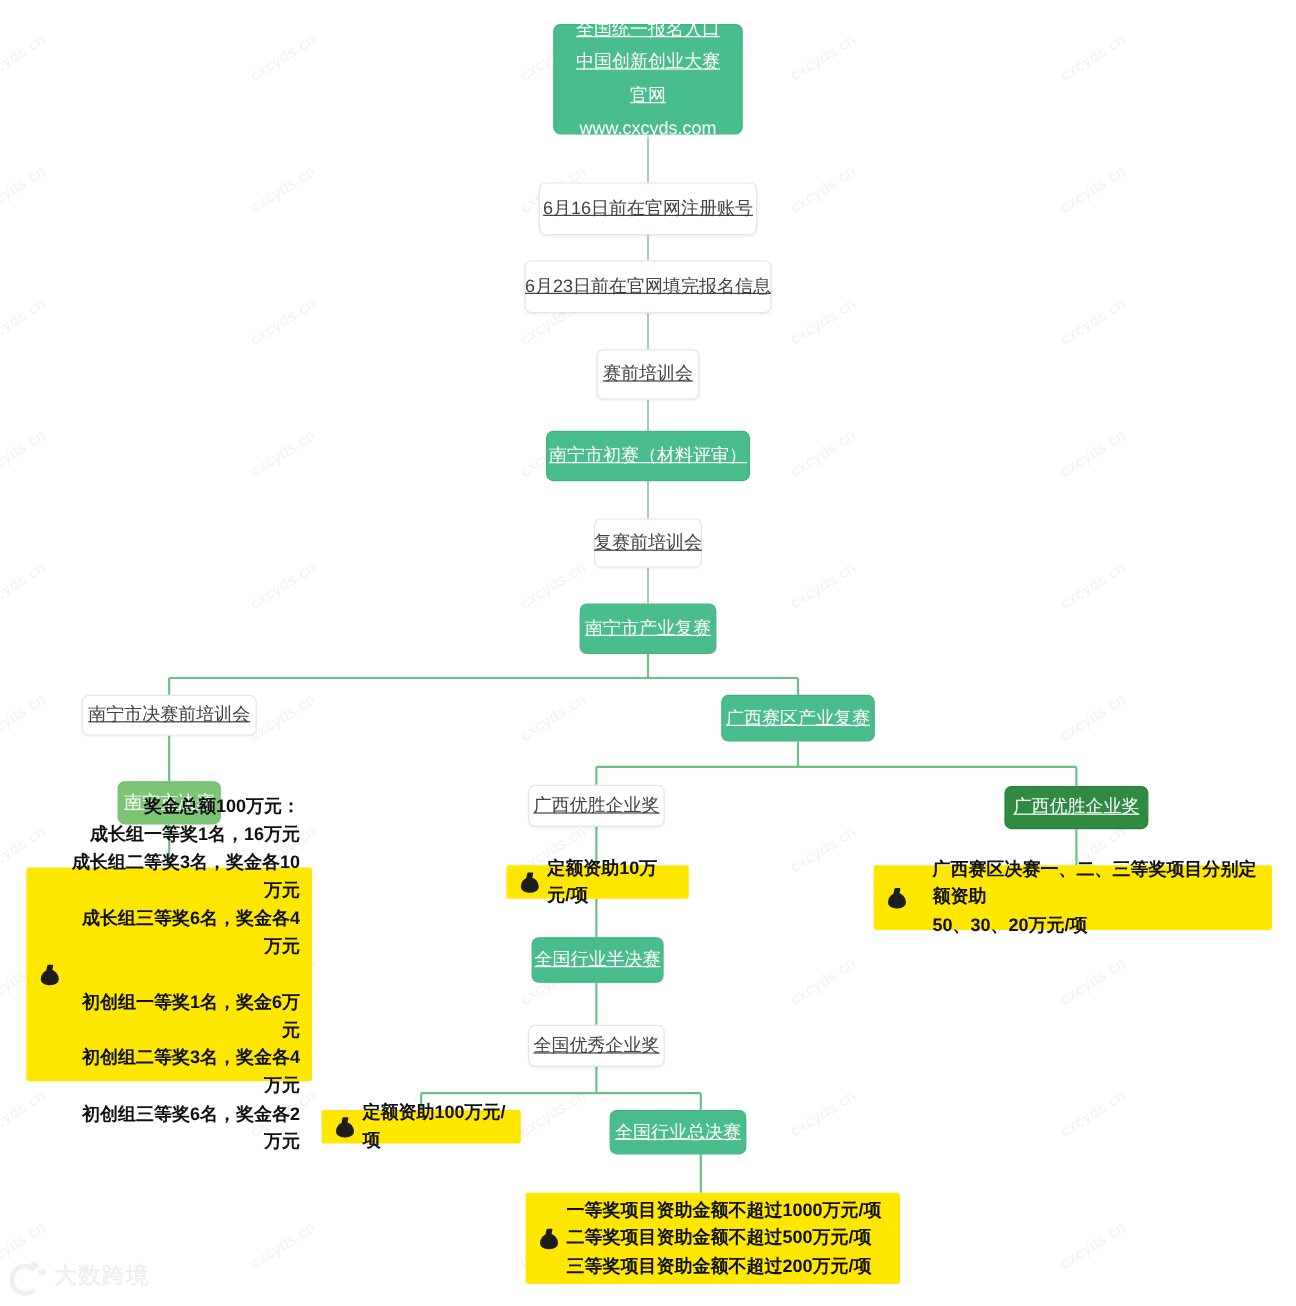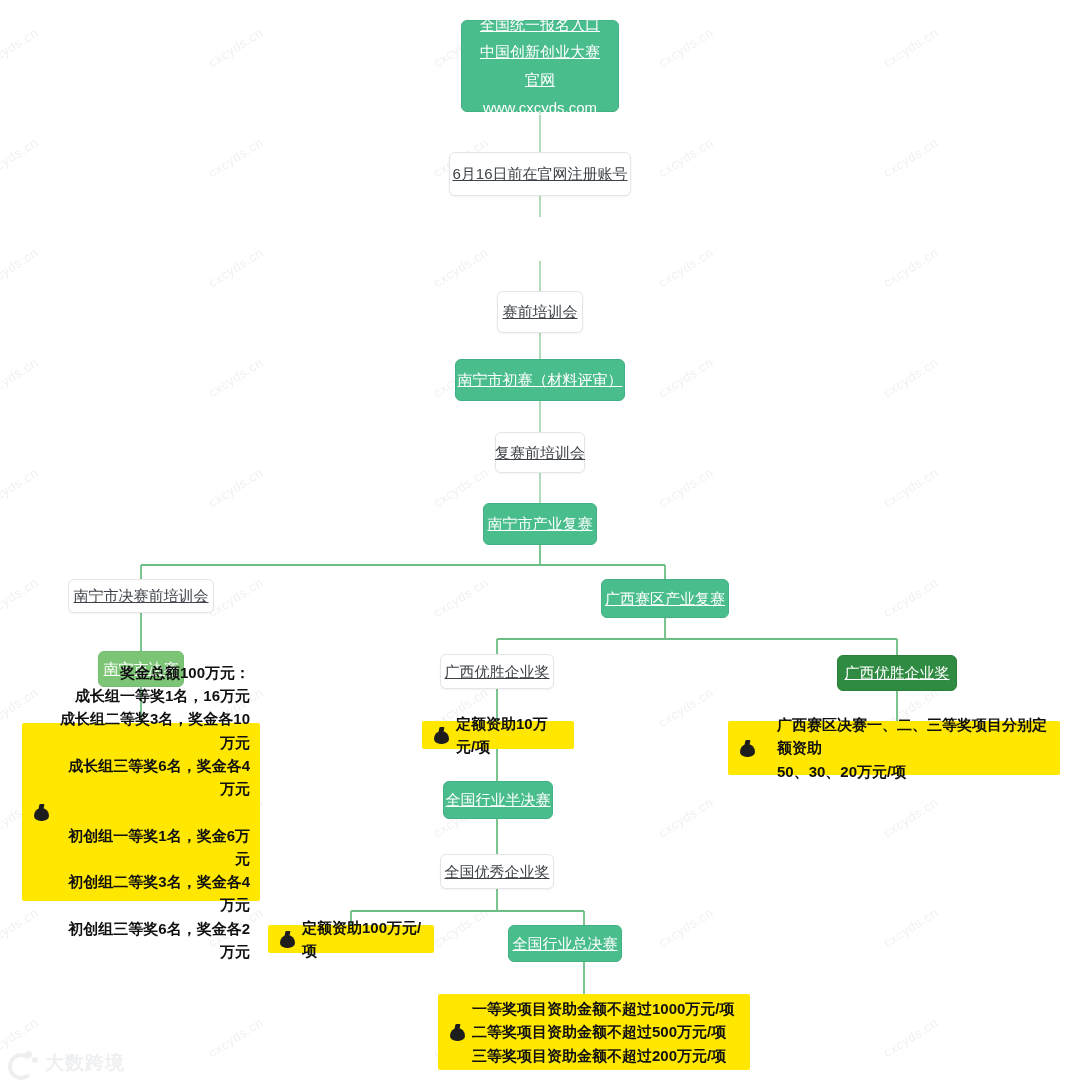--- a/index.html
+++ b/index.html
@@ -228,20 +228,21 @@
       <path d="M584,962 L584,994"></path>
     </g>
   </svg>
 
   <div class="node green entry" style="left:461px;top:20px;width:158px;height:92px;">全国统一报名入口
 中国创新创业大赛官网
 www.cxcyds.com</div>
 
   <div class="node white" style="left:449px;top:152px;width:182px;height:44px;">6月16日前在官网注册账号</div>
 
+  <div class="node white" style="left:437px;top:217px;width:206px;height:44px;">6月23日前在官网填完报名信息</div>
 
   <div class="node white" style="left:497px;top:291px;width:86px;height:42px;">赛前培训会</div>
 
   <div class="node green" style="left:455px;top:359px;width:170px;height:42px;">南宁市初赛（材料评审）</div>
 
   <div class="node white" style="left:495px;top:432px;width:90px;height:41px;">复赛前培训会</div>
 
   <div class="node white" style="left:68px;top:579px;width:146px;height:34px;">南宁市决赛前培训会</div>
 
   <div class="node green" style="left:483px;top:503px;width:114px;height:42px;">南宁市产业复赛</div>

